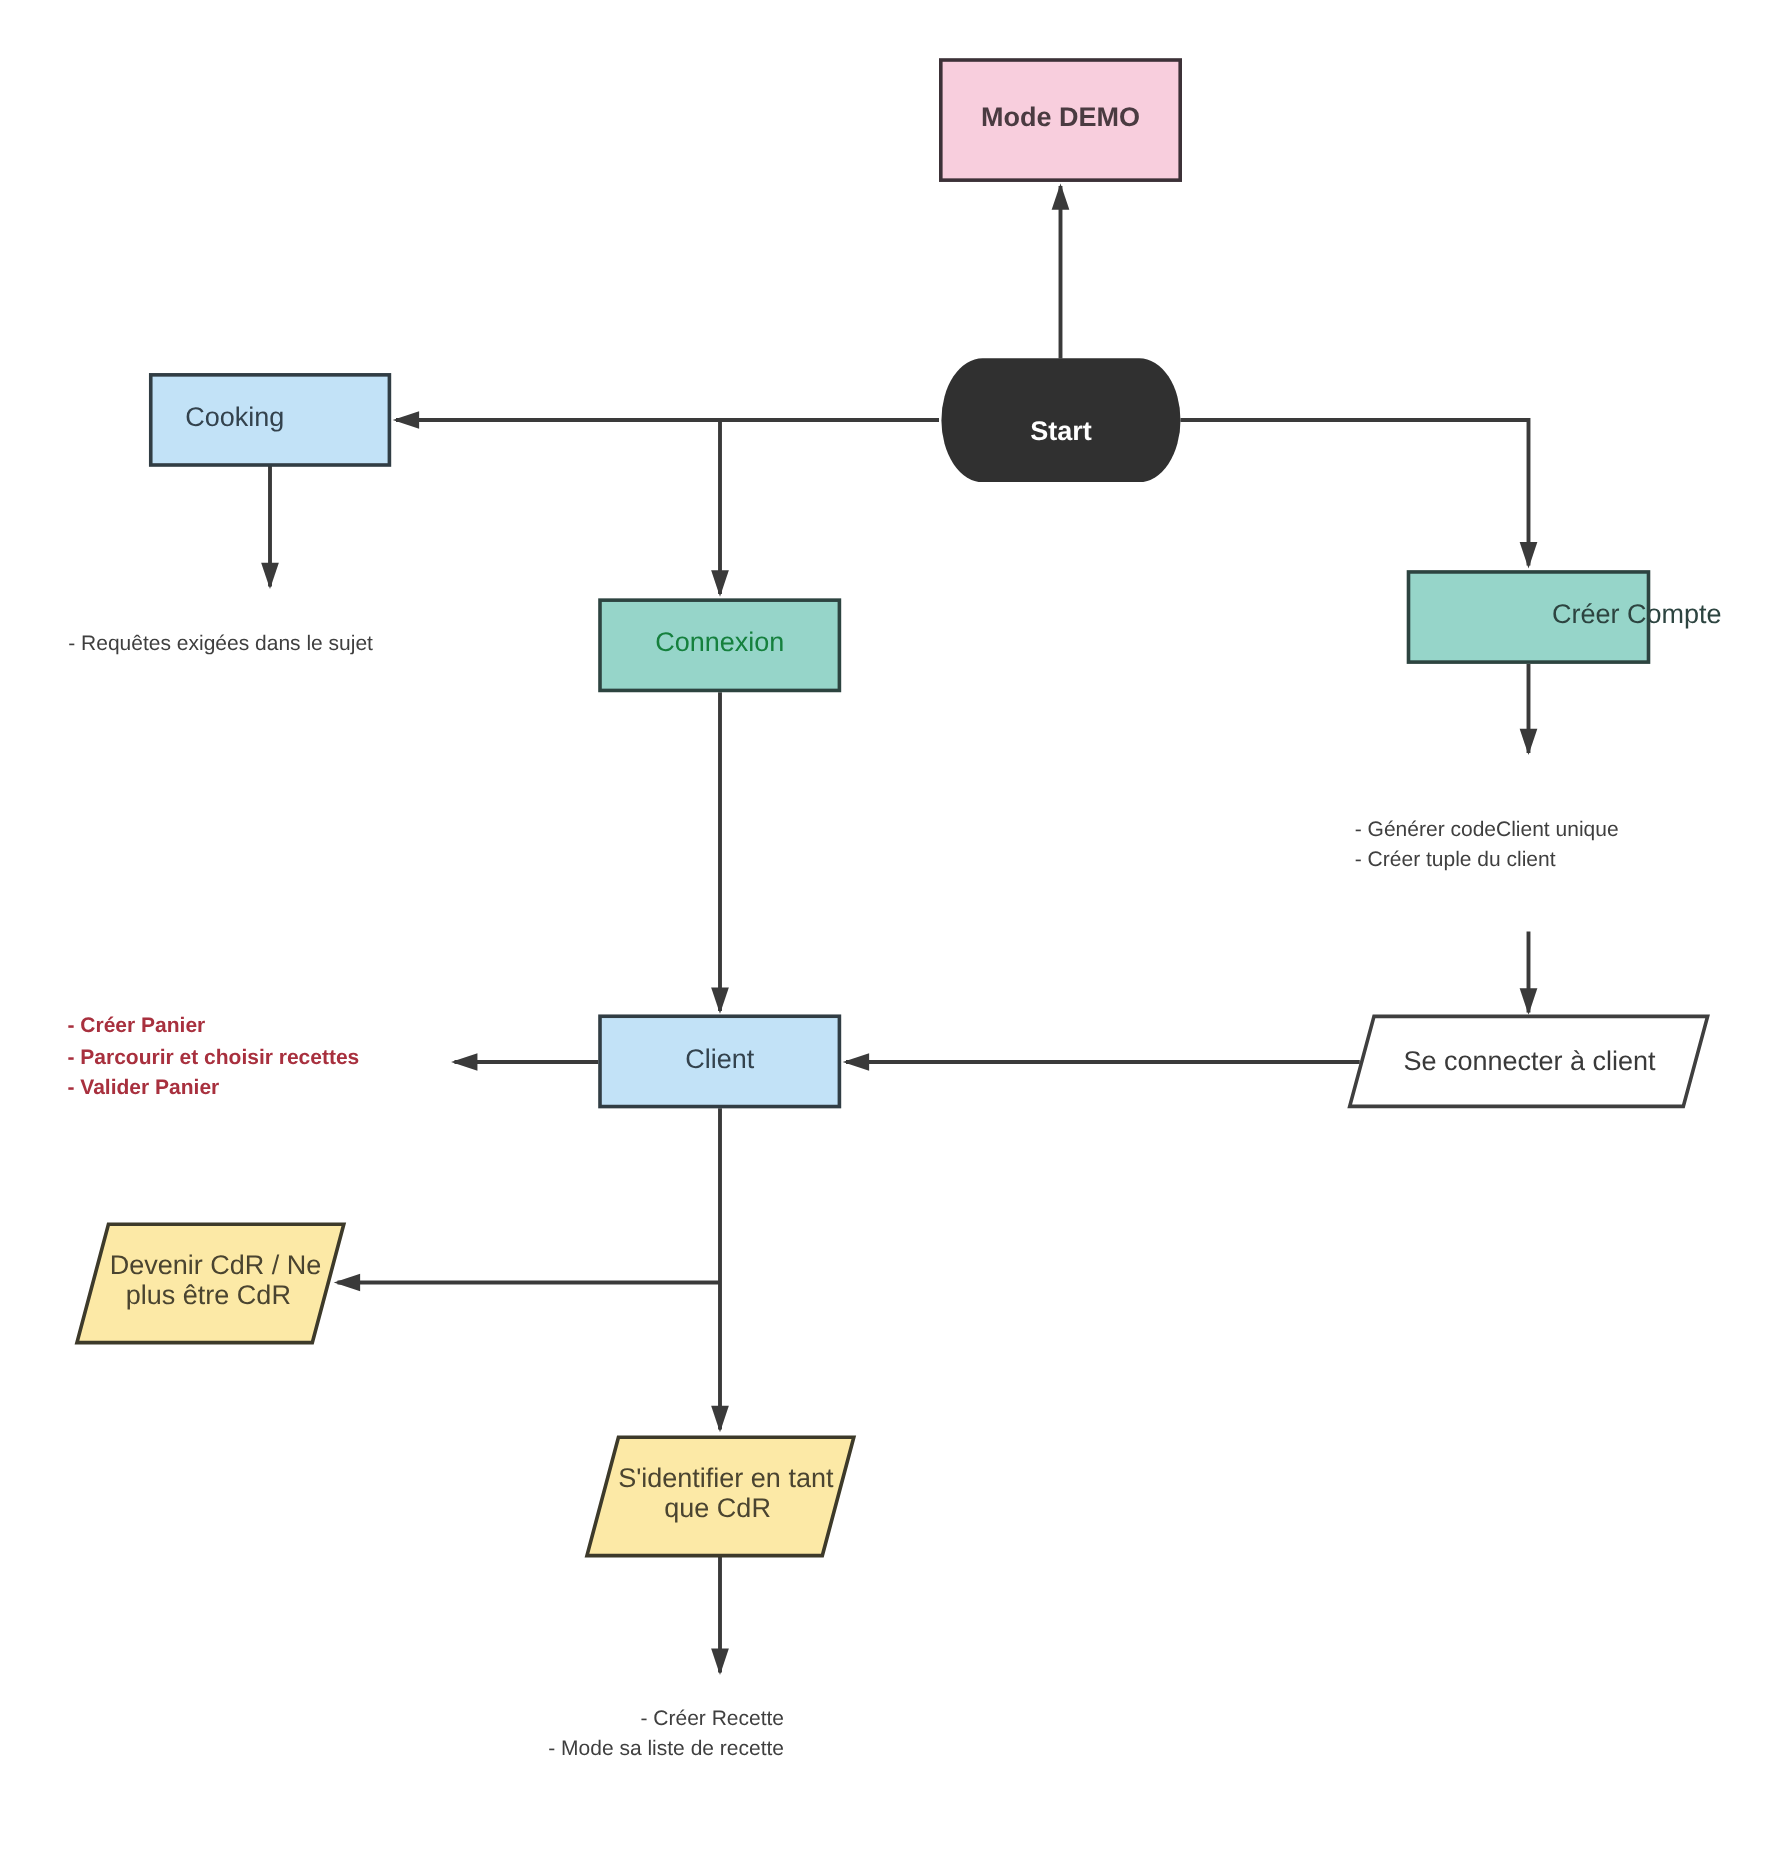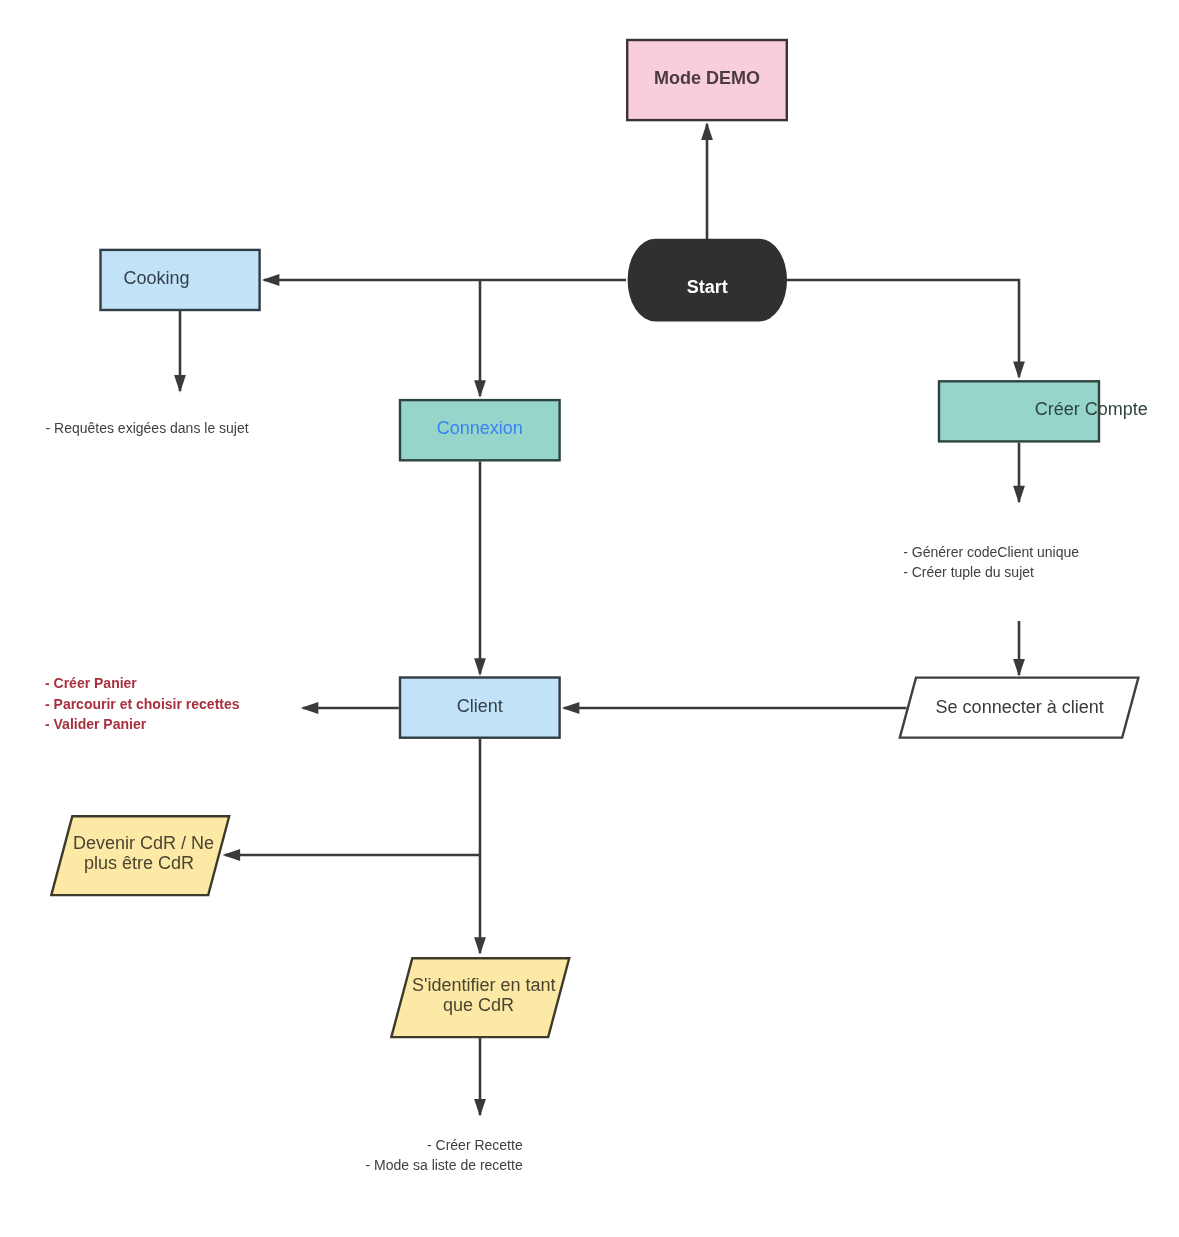--- a/index.html
+++ b/index.html
@@ -88,21 +88,21 @@
   </div>
 
   <div class="label" style="left:627.6px;top:248px;width:159.4px;height:82.6px;color:#ffffff;font-weight:bold;">
     <span>Start</span>
   </div>
 
   <div class="label" style="left:92px;top:248.7px;width:129px;height:62.5px;color:#33424d;">
     <span>Cooking</span>
   </div>
 
-  <div class="label" style="left:398.8px;top:398.9px;width:162px;height:62.6px;color:#3b82f6;">
+  <div class="label" style="left:398.8px;top:398.9px;width:162px;height:62.6px;color:#15803d;">
     <span>Connexion</span>
   </div>
 
   <div class="label" style="left:986px;top:380.1px;width:162.4px;height:62.5px;color:#2d4440;margin-left:24px;">
     <span>Créer Compte</span>
   </div>
 
   <div class="label" style="left:398.8px;top:676.3px;width:162px;height:62.6px;color:#33424d;">
     <span>Client</span>
   </div>
@@ -120,21 +120,21 @@
     <span>S'identifier en tant</span>
     <span>que CdR</span>
   </div>
 
   <div class="note" style="left:45.5px;top:417.5px;">
     <div>- Requêtes exigées dans le sujet</div>
   </div>
 
   <div class="note" style="left:903.2px;top:542px;">
     <div>- Générer codeClient unique</div>
-    <div>- Créer tuple du sujet</div>
+    <div>- Créer tuple du client</div>
   </div>
 
   <div class="note red" style="left:45px;top:673px;line-height:20.6px;">
     <div>- Créer Panier</div>
     <div>- Parcourir et choisir recettes</div>
     <div>- Valider Panier</div>
   </div>
 
   <div class="note" style="left:365.5px;top:1135px;text-align:right;">
     <div>- Créer Recette</div>

